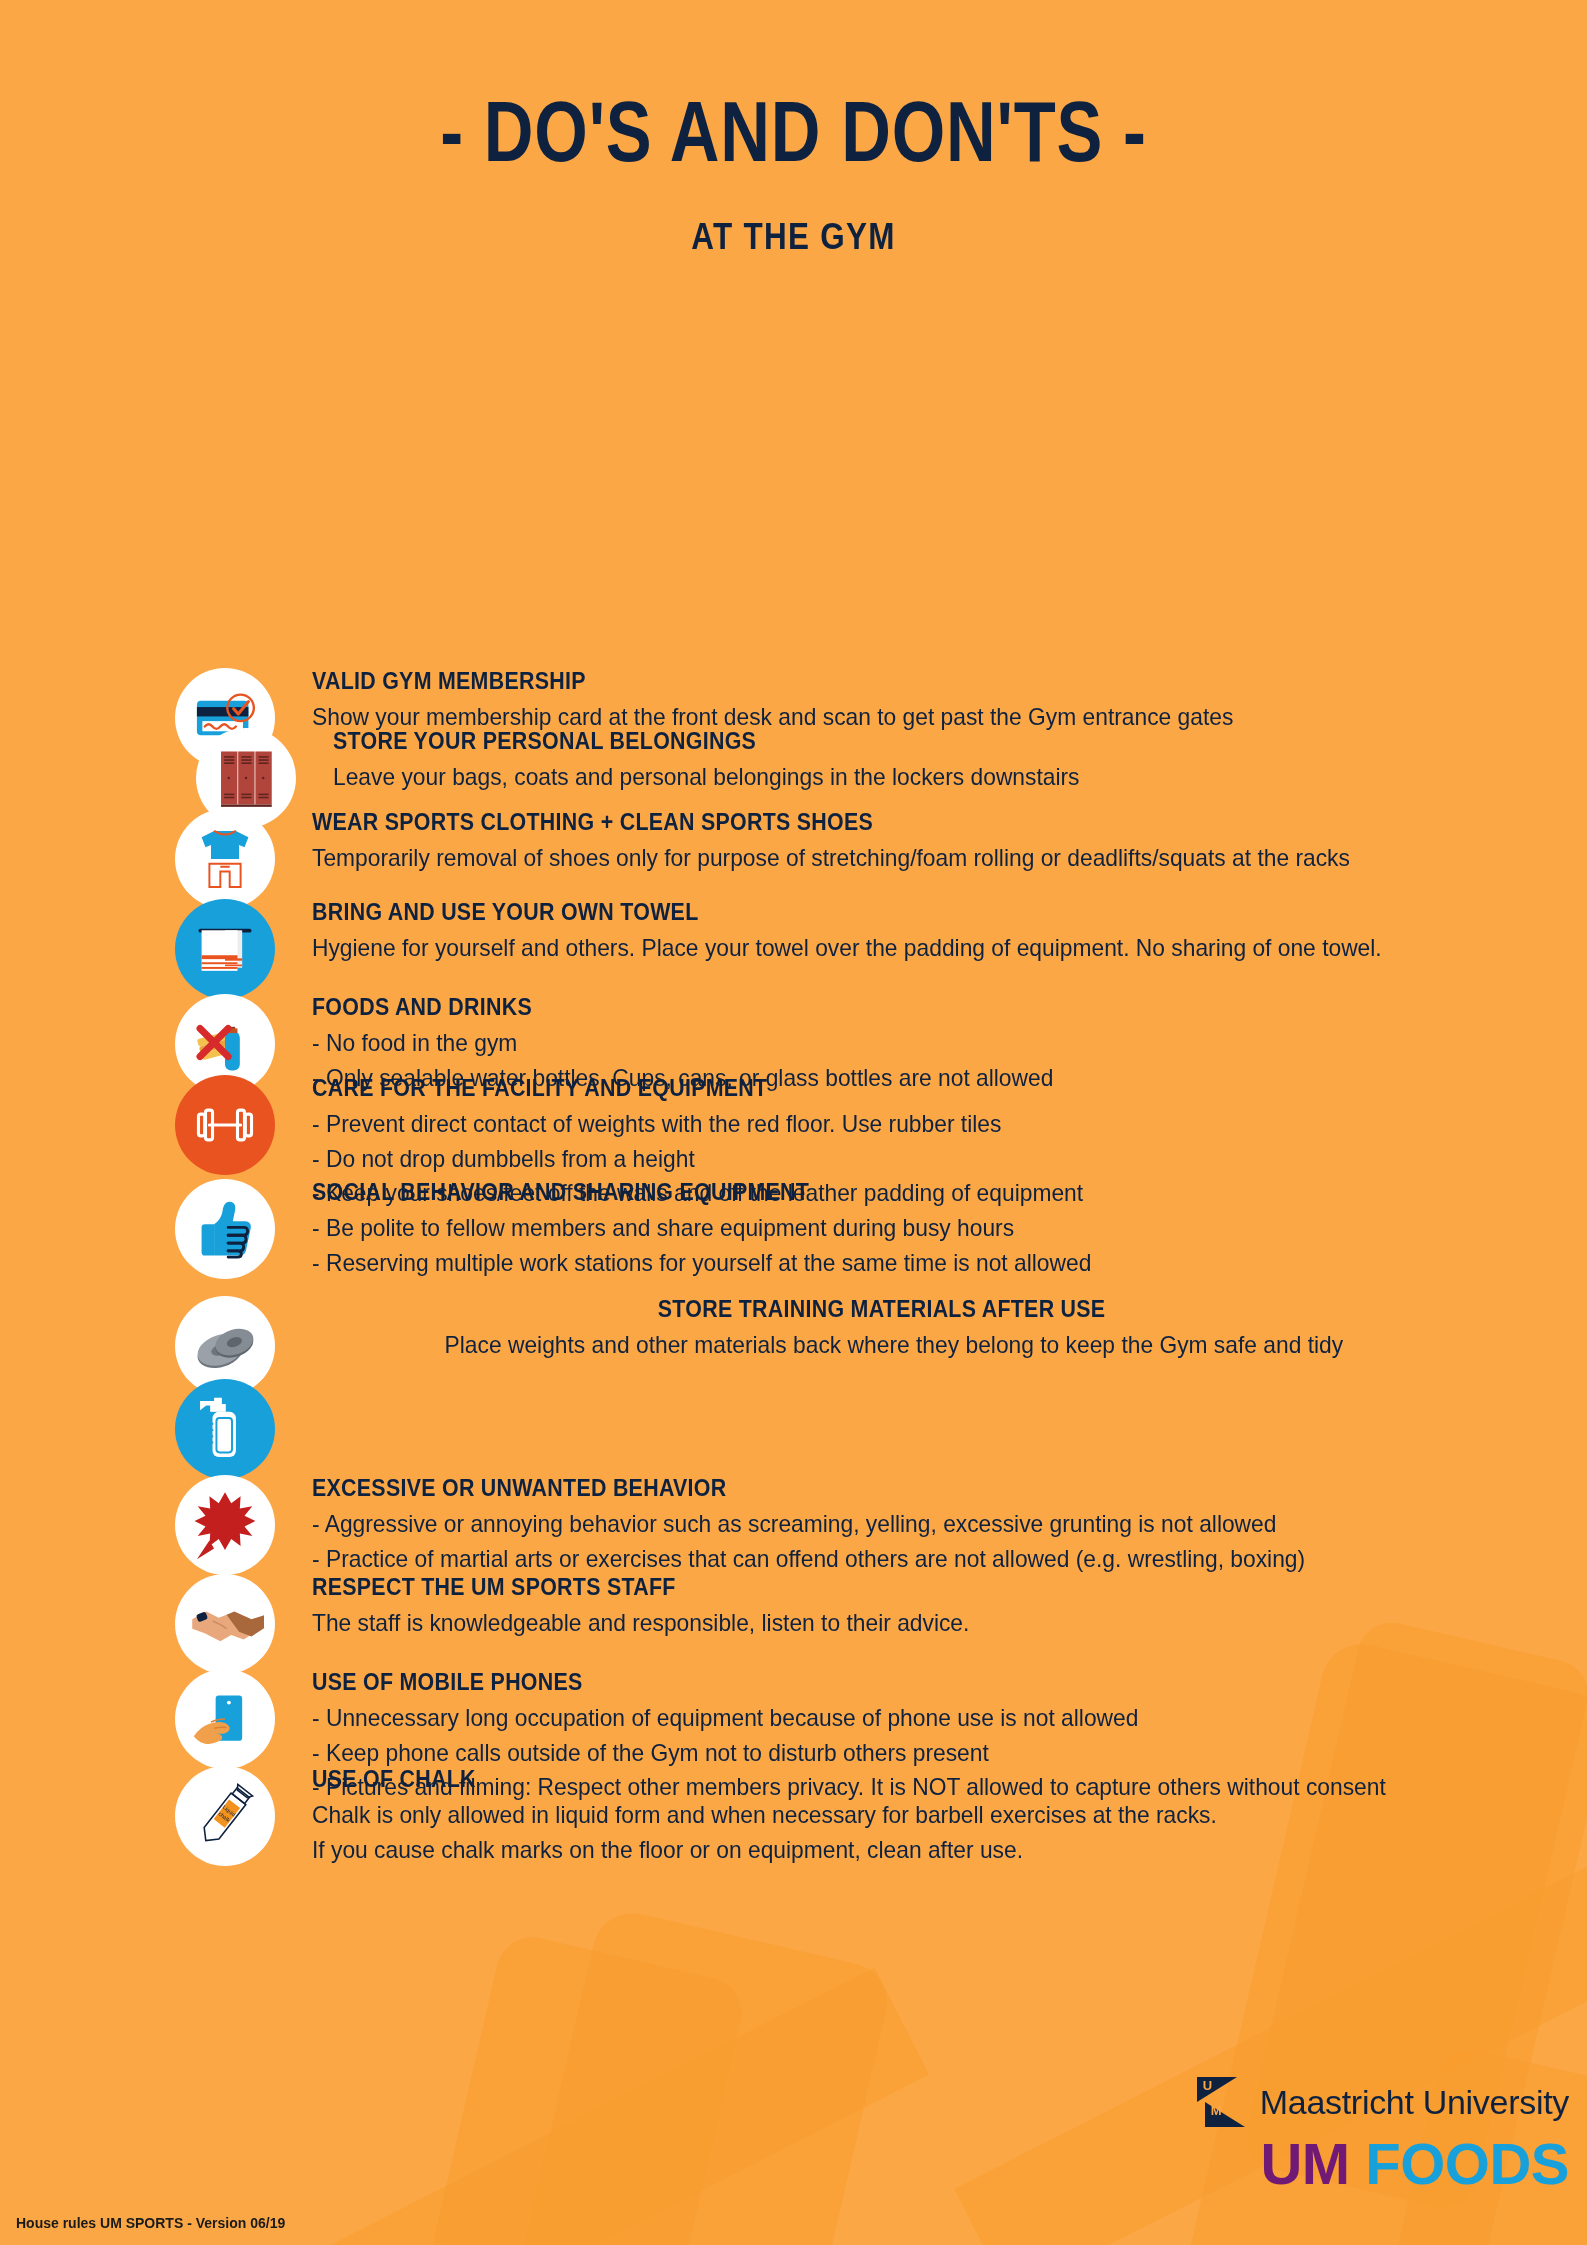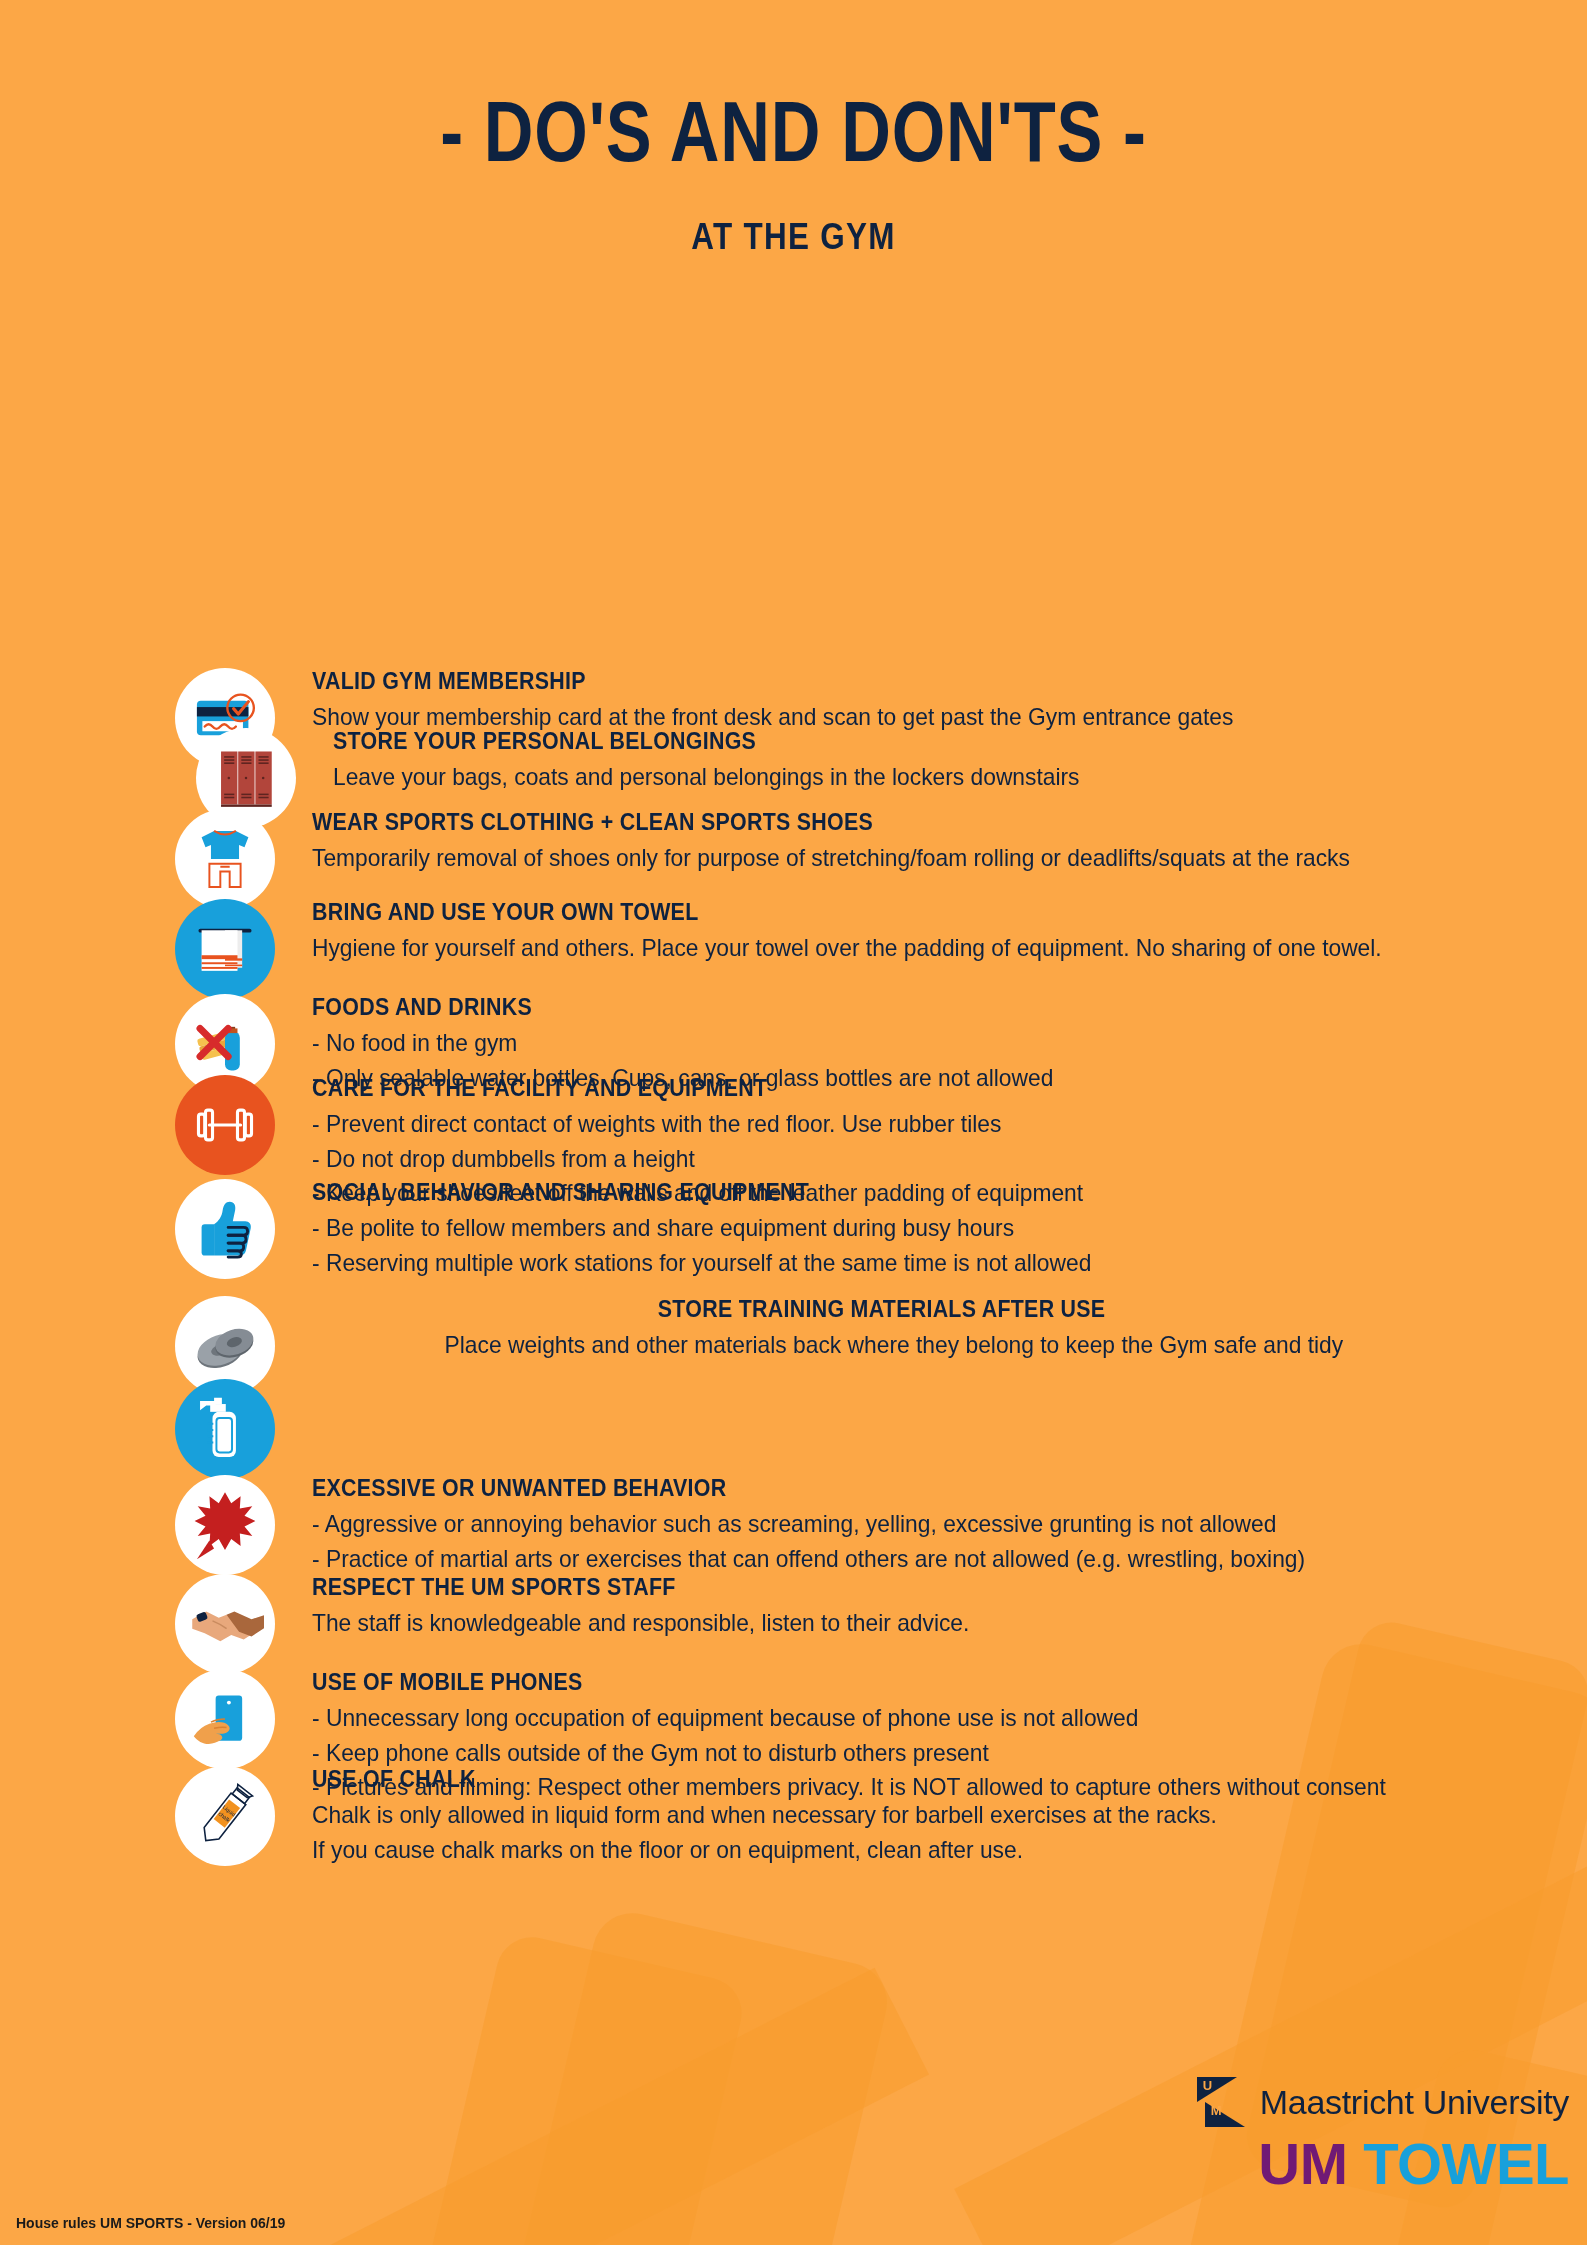--- a/index.html
+++ b/index.html
@@ -409,17 +409,17 @@
   <div class="um-row">
     <div class="um-mark">
       <div class="tri tri-top"></div>
       <div class="tri tri-bot"></div>
       <span class="mk-u">U</span>
       <span class="mk-m">M</span>
     </div>
     <div class="um-name">Maastricht University</div>
   </div>
   <div class="umsports">
-    <span class="um">UM</span><span>&nbsp;</span><span class="sports">TOWEL</span>
+    <span class="um">UM</span><span>&nbsp;</span><span class="sports">FOODS</span>
   </div>
 </div>
 
 <div class="version">House rules UM SPORTS - Version 06/19</div>
 
 </body></html>

